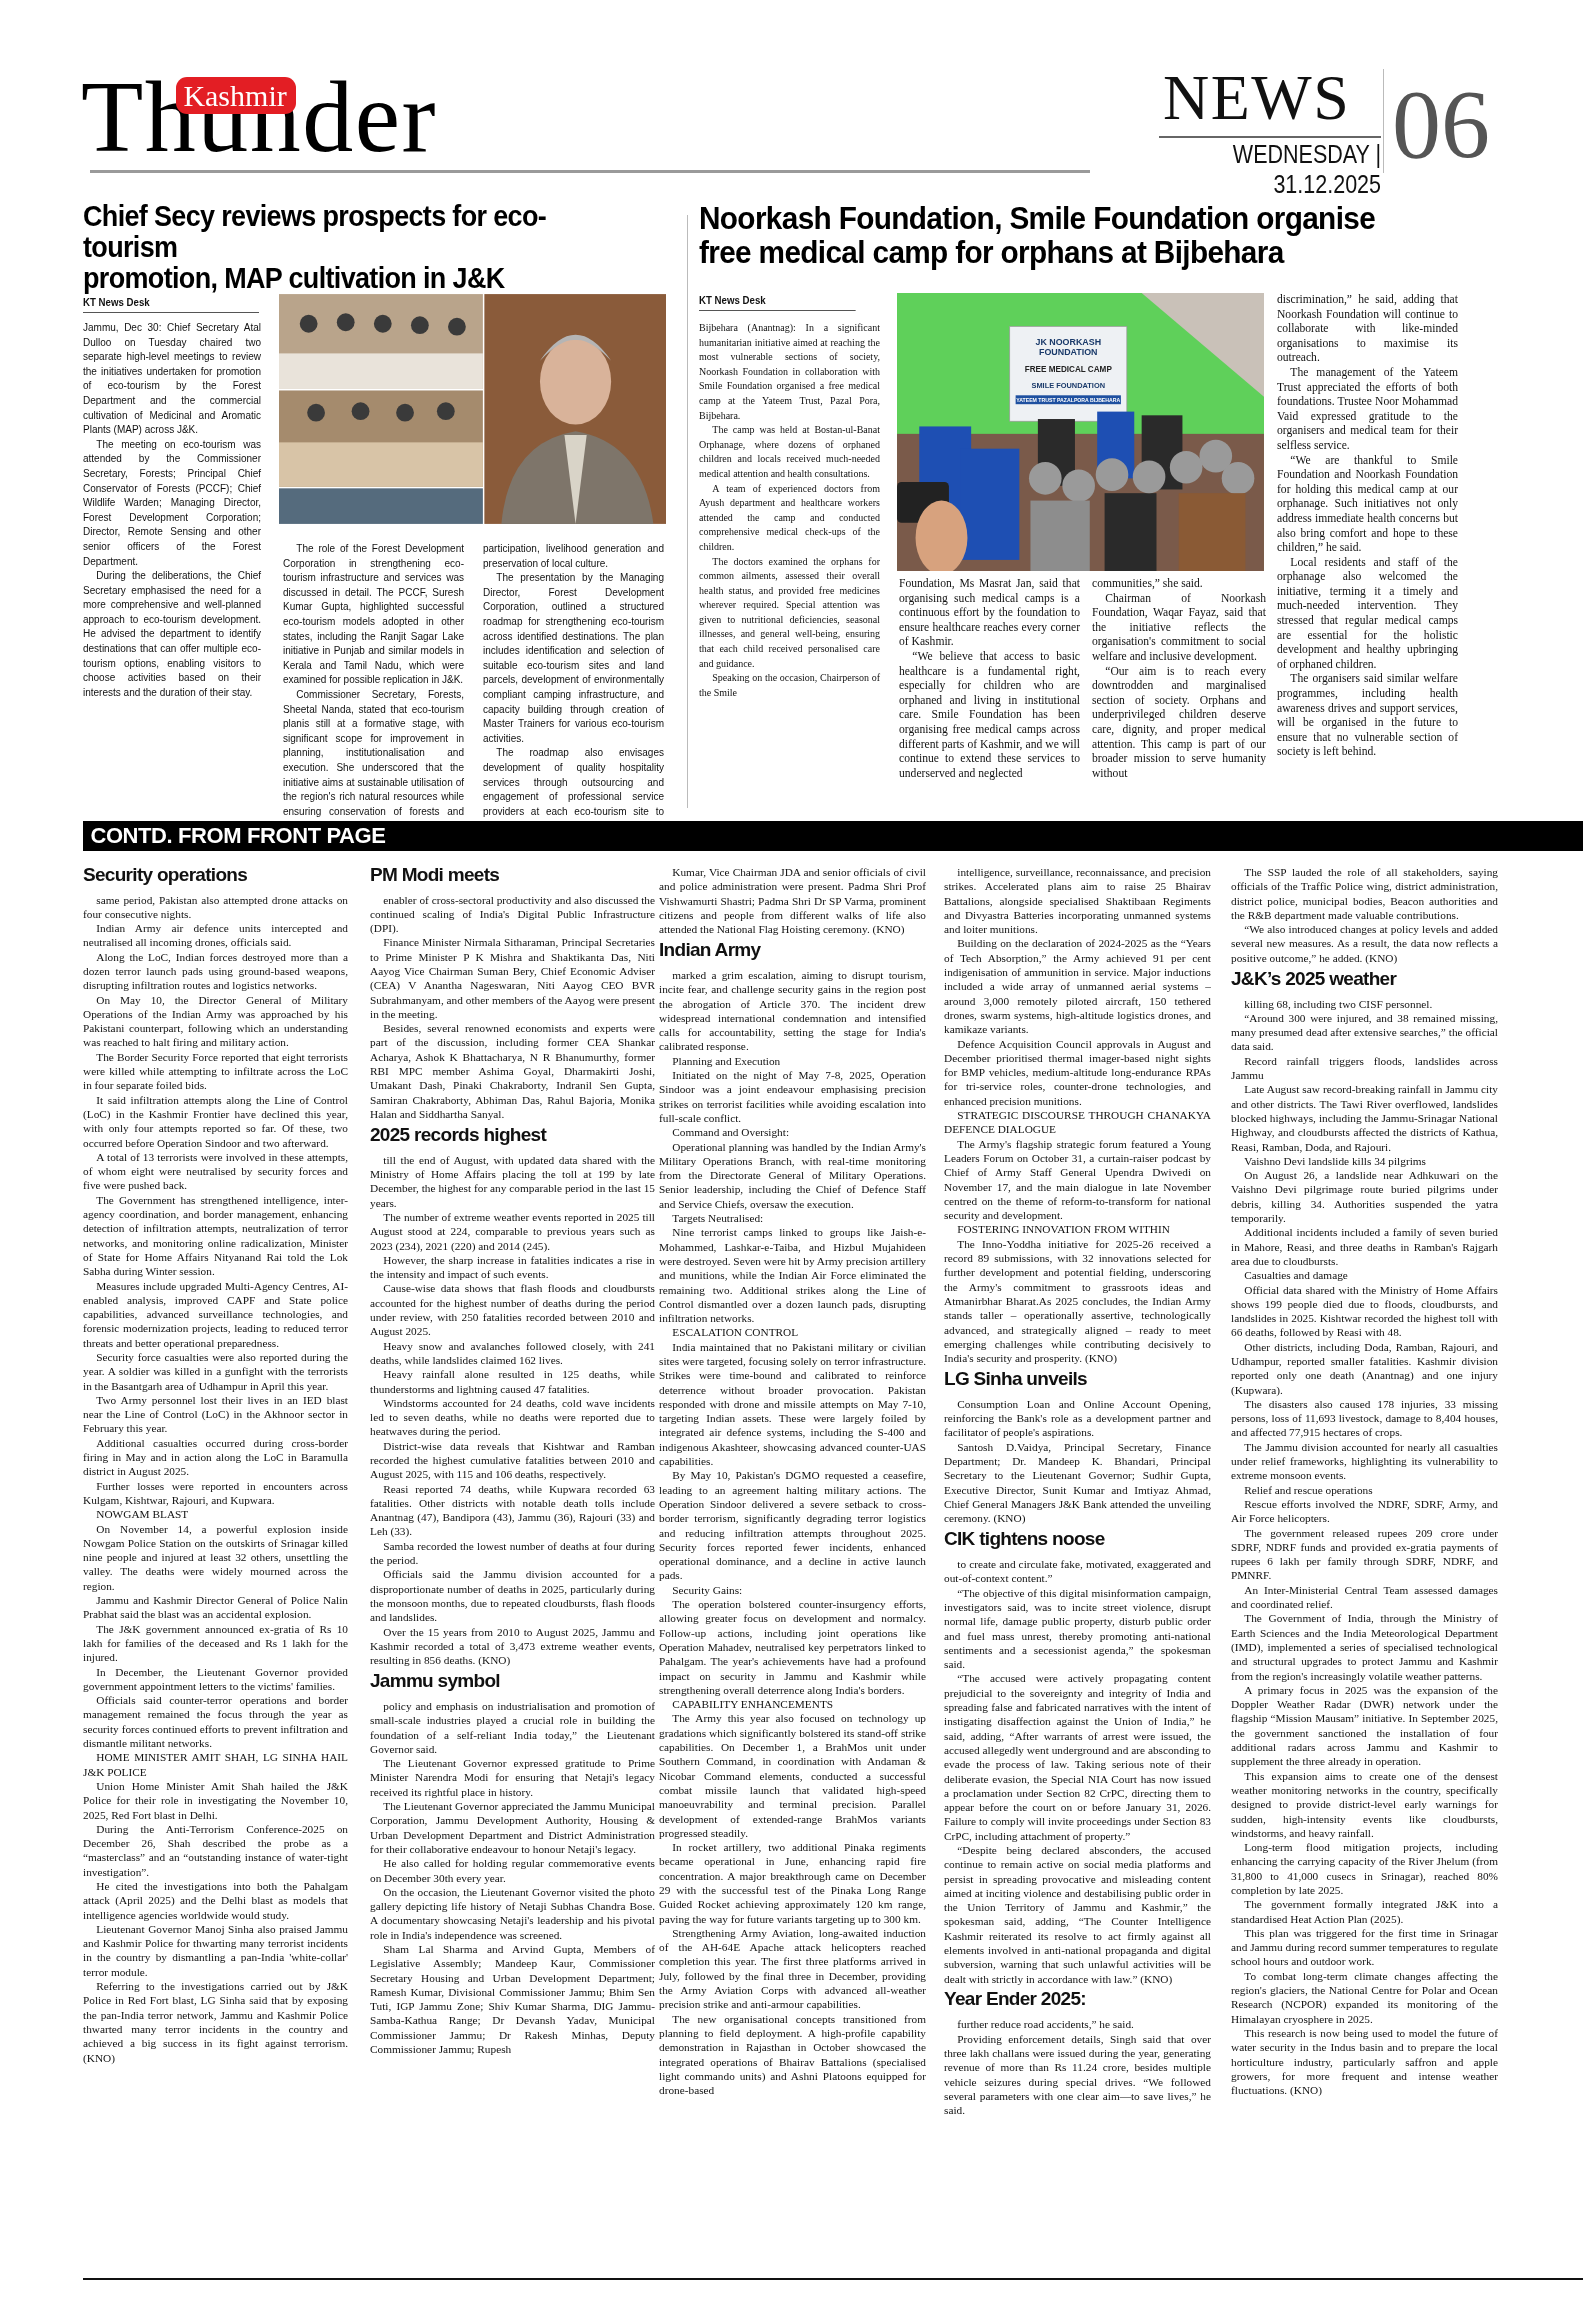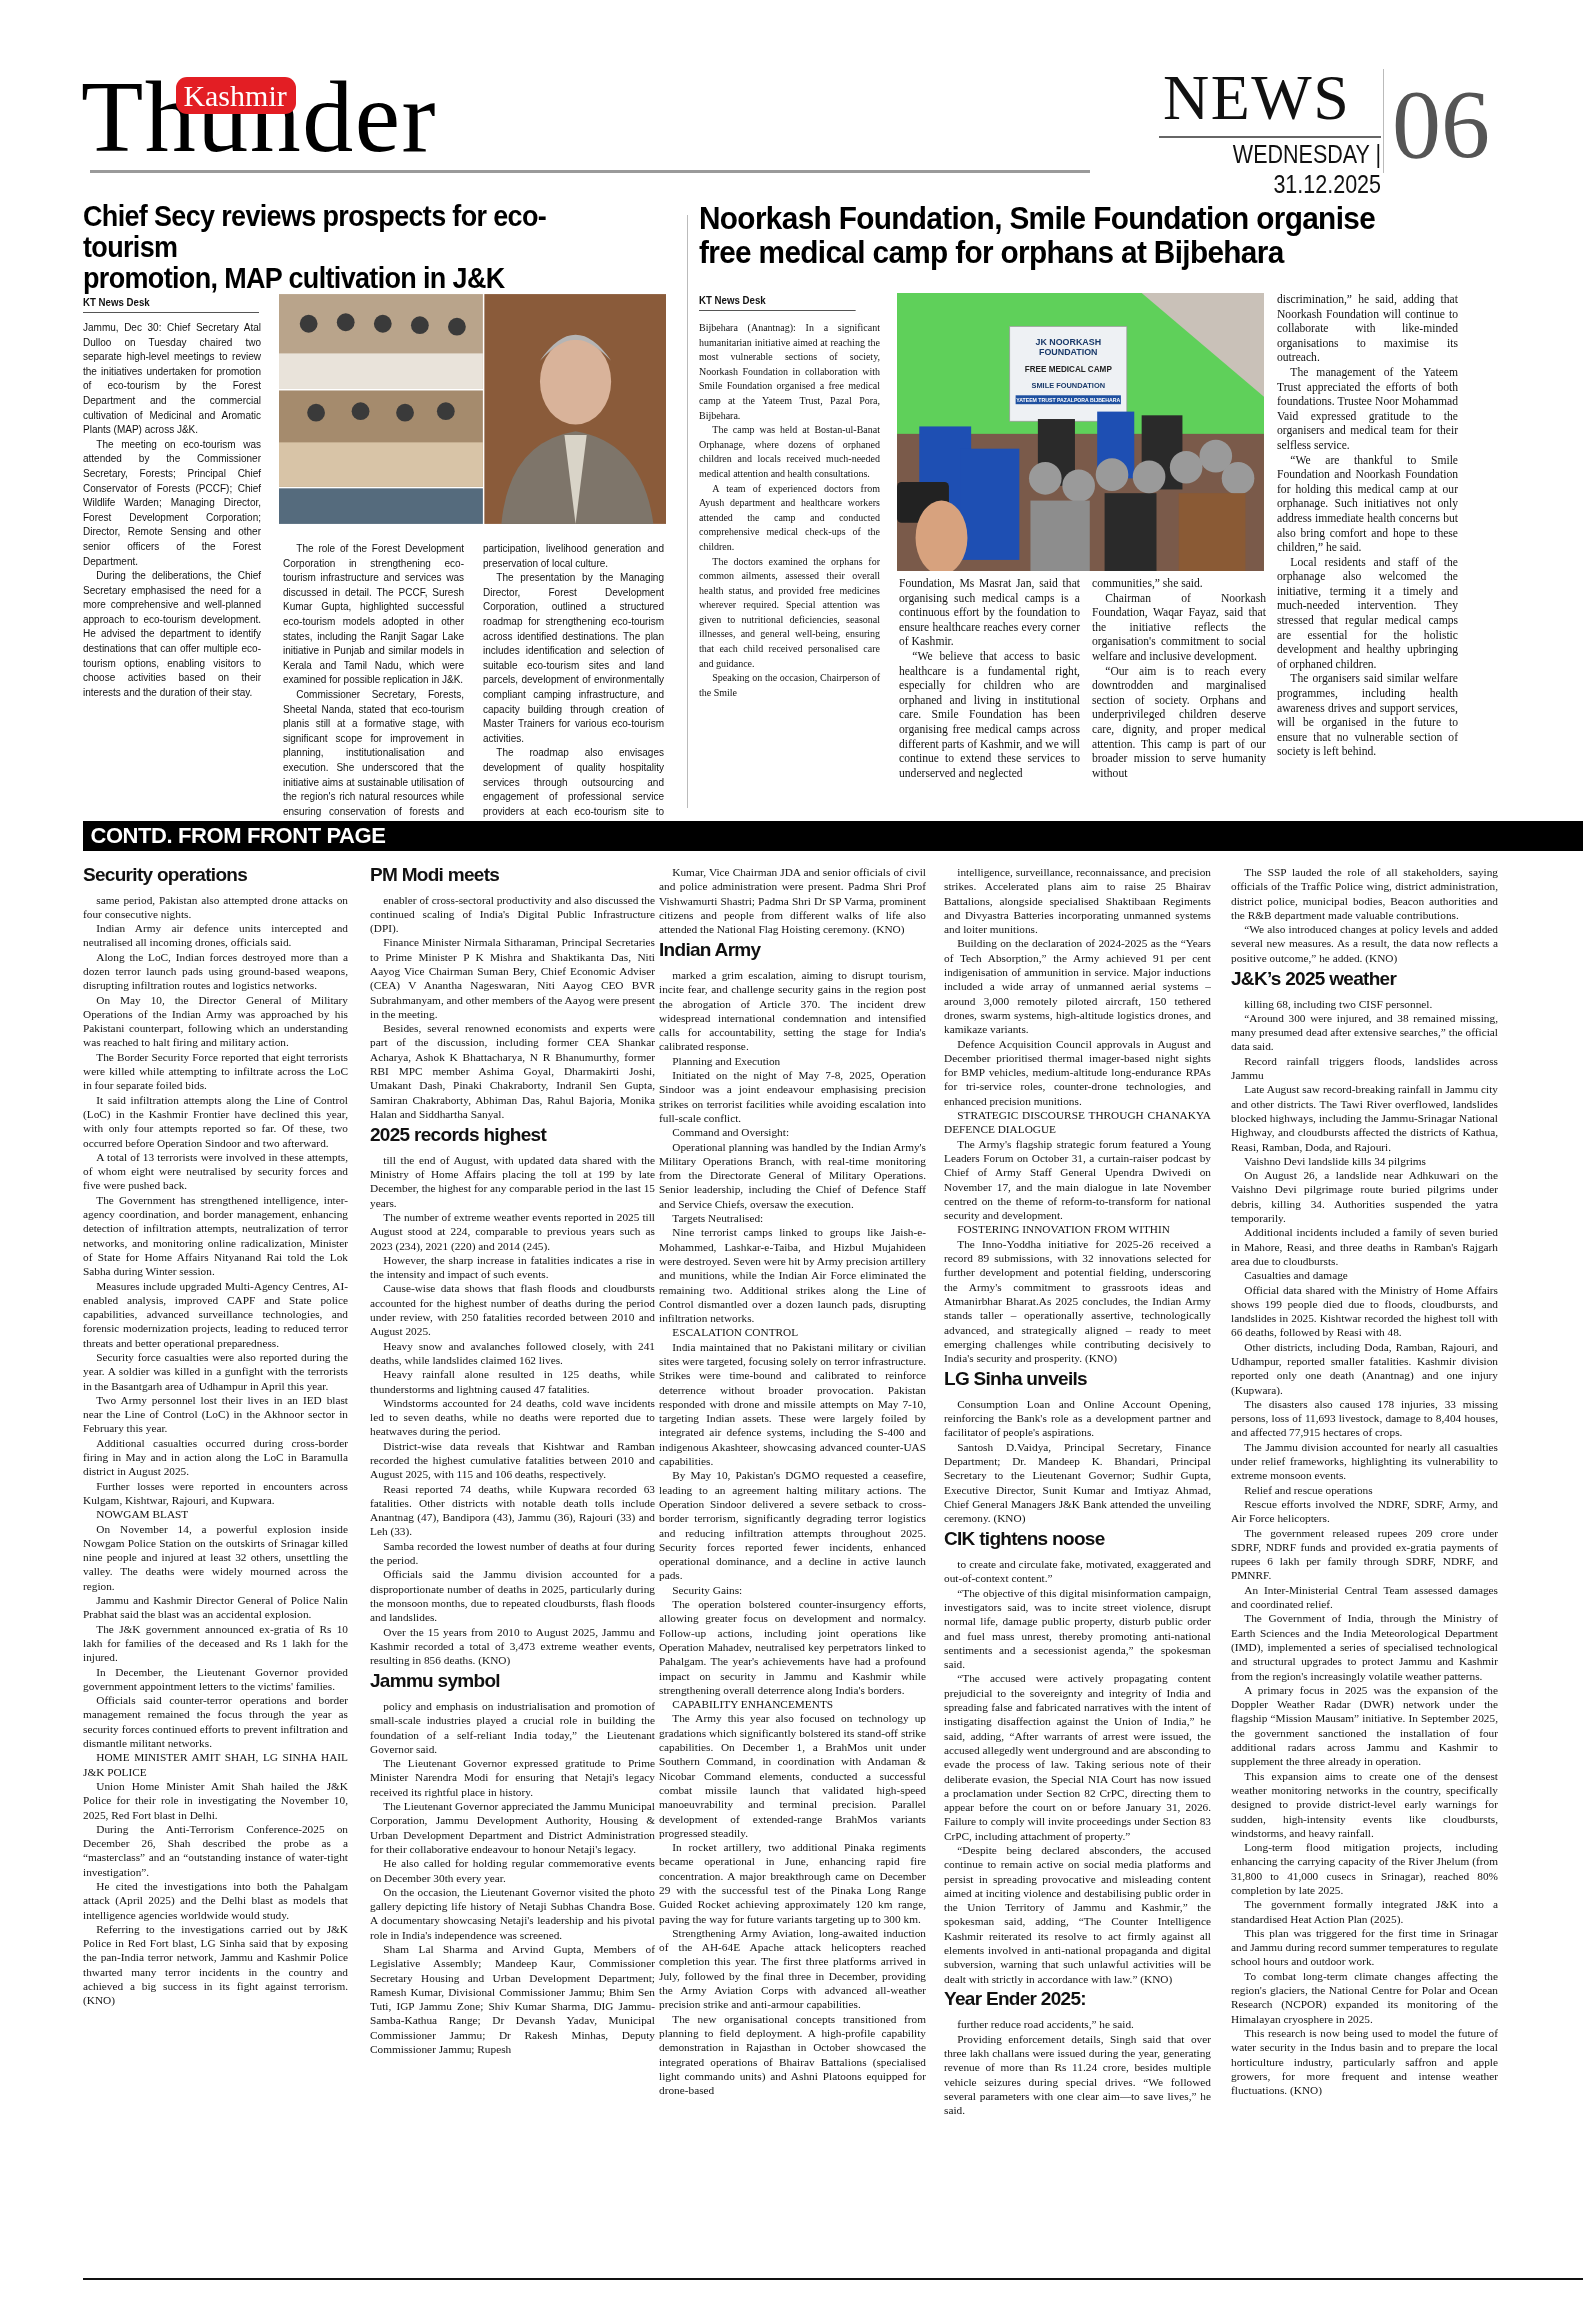--- a/index.html
+++ b/index.html
@@ -185,20 +185,21 @@
     <p>NOWGAM BLAST</p>
     <p>On November 14, a powerful explosion inside Nowgam Police Station on the outskirts of Srinagar killed nine people and injured at least 32 others, unsettling the valley. The deaths were widely mourned across the region.</p>
     <p>Jammu and Kashmir Director General of Police Nalin Prabhat said the blast was an accidental explosion.</p>
     <p>The J&amp;K government announced ex-gratia of Rs 10 lakh for families of the deceased and Rs 1 lakh for the injured.</p>
     <p>In December, the Lieutenant Governor provided government appointment letters to the victims' families.</p>
     <p>Officials said counter-terror operations and border management remained the focus through the year as security forces continued efforts to prevent infiltration and dismantle militant networks.</p>
     <p>HOME MINISTER AMIT SHAH, LG SINHA HAIL J&amp;K POLICE</p>
     <p>Union Home Minister Amit Shah hailed the J&amp;K Police for their role in investigating the November 10, 2025, Red Fort blast in Delhi.</p>
     <p>During the Anti-Terrorism Conference-2025 on December 26, Shah described the probe as a “masterclass” and an “outstanding instance of water-tight investigation”.</p>
     <p>He cited the investigations into both the Pahalgam attack (April 2025) and the Delhi blast as models that intelligence agencies worldwide would study.</p>
+    <p>Lieutenant Governor Manoj Sinha also praised Jammu and Kashmir Police for thwarting many terrorist incidents in the country by dismantling a pan-India 'white-collar' terror module.</p>
     <p>Referring to the investigations carried out by J&amp;K Police in Red Fort blast, LG Sinha said that by exposing the pan-India terror network, Jammu and Kashmir Police thwarted many terror incidents in the country and achieved a big success in its fight against terrorism. (KNO)</p>
   </div>
 <div class="bcol" id="b2" style="left:370px;top:861px;width:285px;">
     <div class="subhead">PM Modi meets</div>
     <p>enabler of cross-sectoral productivity and also discussed the continued scaling of India's Digital Public Infrastructure (DPI).</p>
     <p>Finance Minister Nirmala Sitharaman, Principal Secretaries to Prime Minister P K Mishra and Shaktikanta Das, Niti Aayog Vice Chairman Suman Bery, Chief Economic Adviser (CEA) V Anantha Nageswaran, Niti Aayog CEO BVR Subrahmanyam, and other members of the Aayog were present in the meeting.</p>
     <p>Besides, several renowned economists and experts were part of the discussion, including former CEA Shankar Acharya, Ashok K Bhattacharya, N R Bhanumurthy, former RBI MPC member Ashima Goyal, Dharmakirti Joshi, Umakant Dash, Pinaki Chakraborty, Indranil Sen Gupta, Samiran Chakraborty, Abhiman Das, Rahul Bajoria, Monika Halan and Siddhartha Sanyal.</p>
     <div class="subhead">2025 records highest</div>
     <p>till the end of August, with updated data shared with the Ministry of Home Affairs placing the toll at 199 by late December, the highest for any comparable period in the last 15 years.</p>
     <p>The number of extreme weather events reported in 2025 till August stood at 224, comparable to previous years such as 2023 (234), 2021 (220) and 2014 (245).</p>

